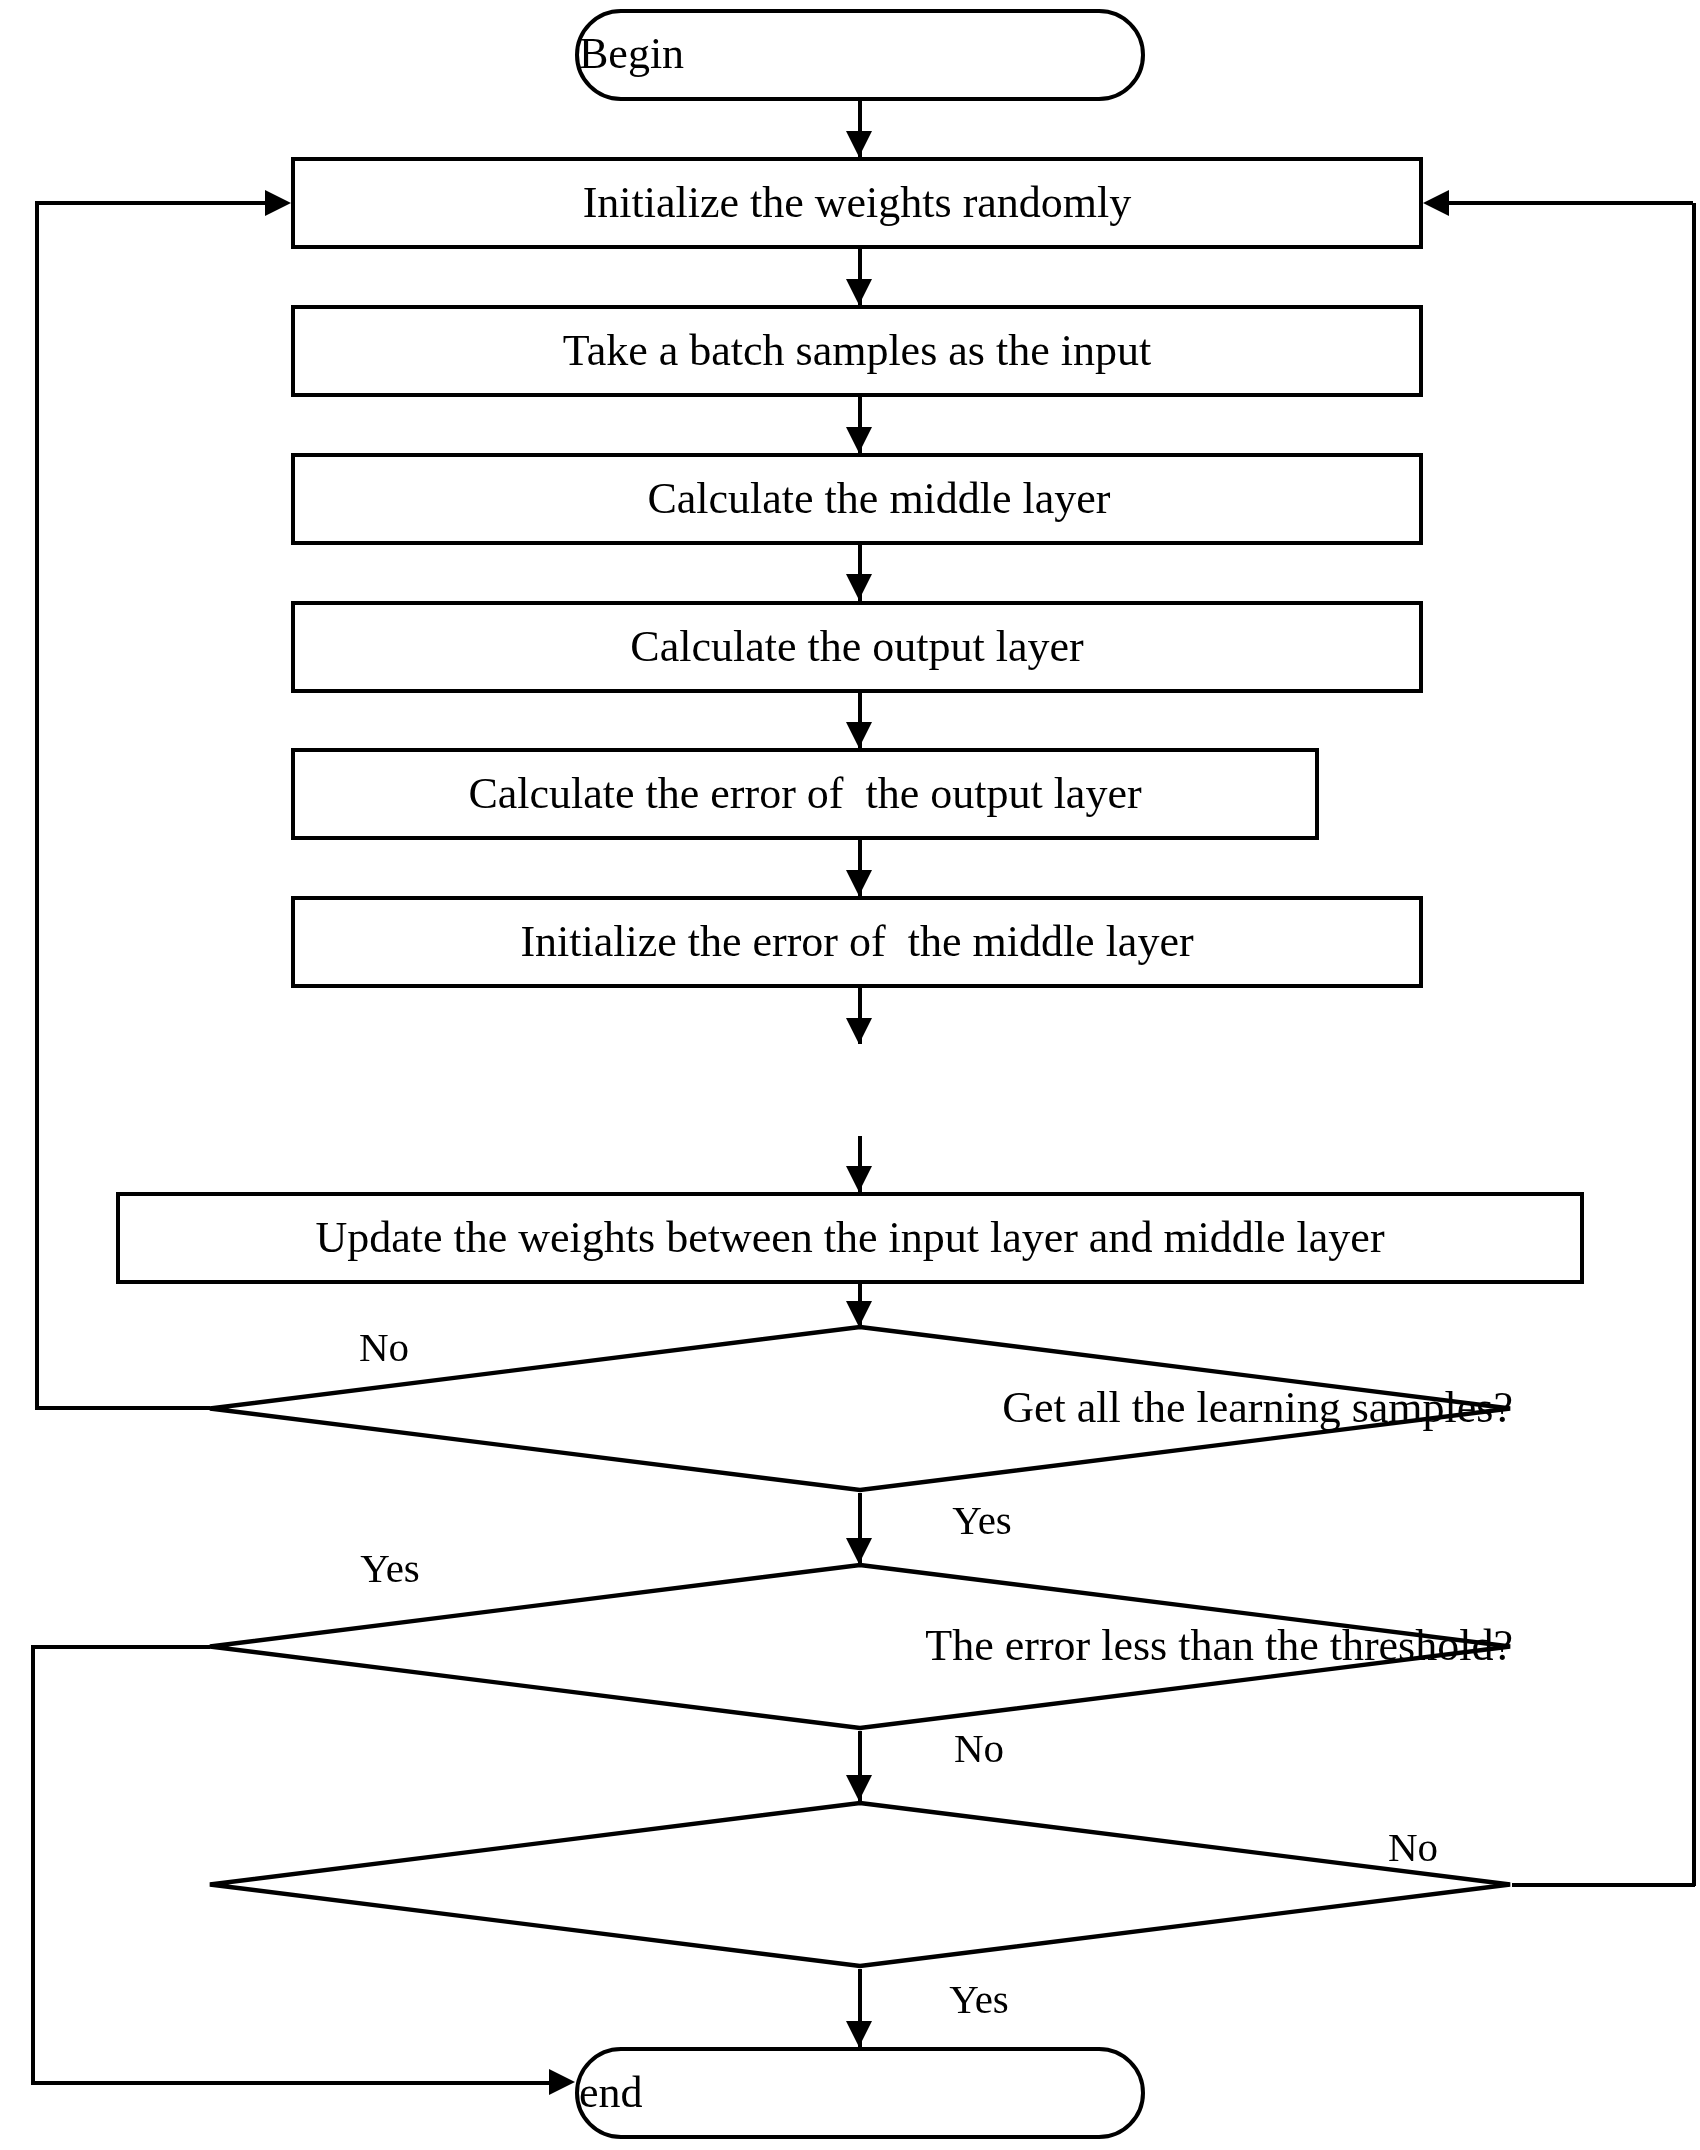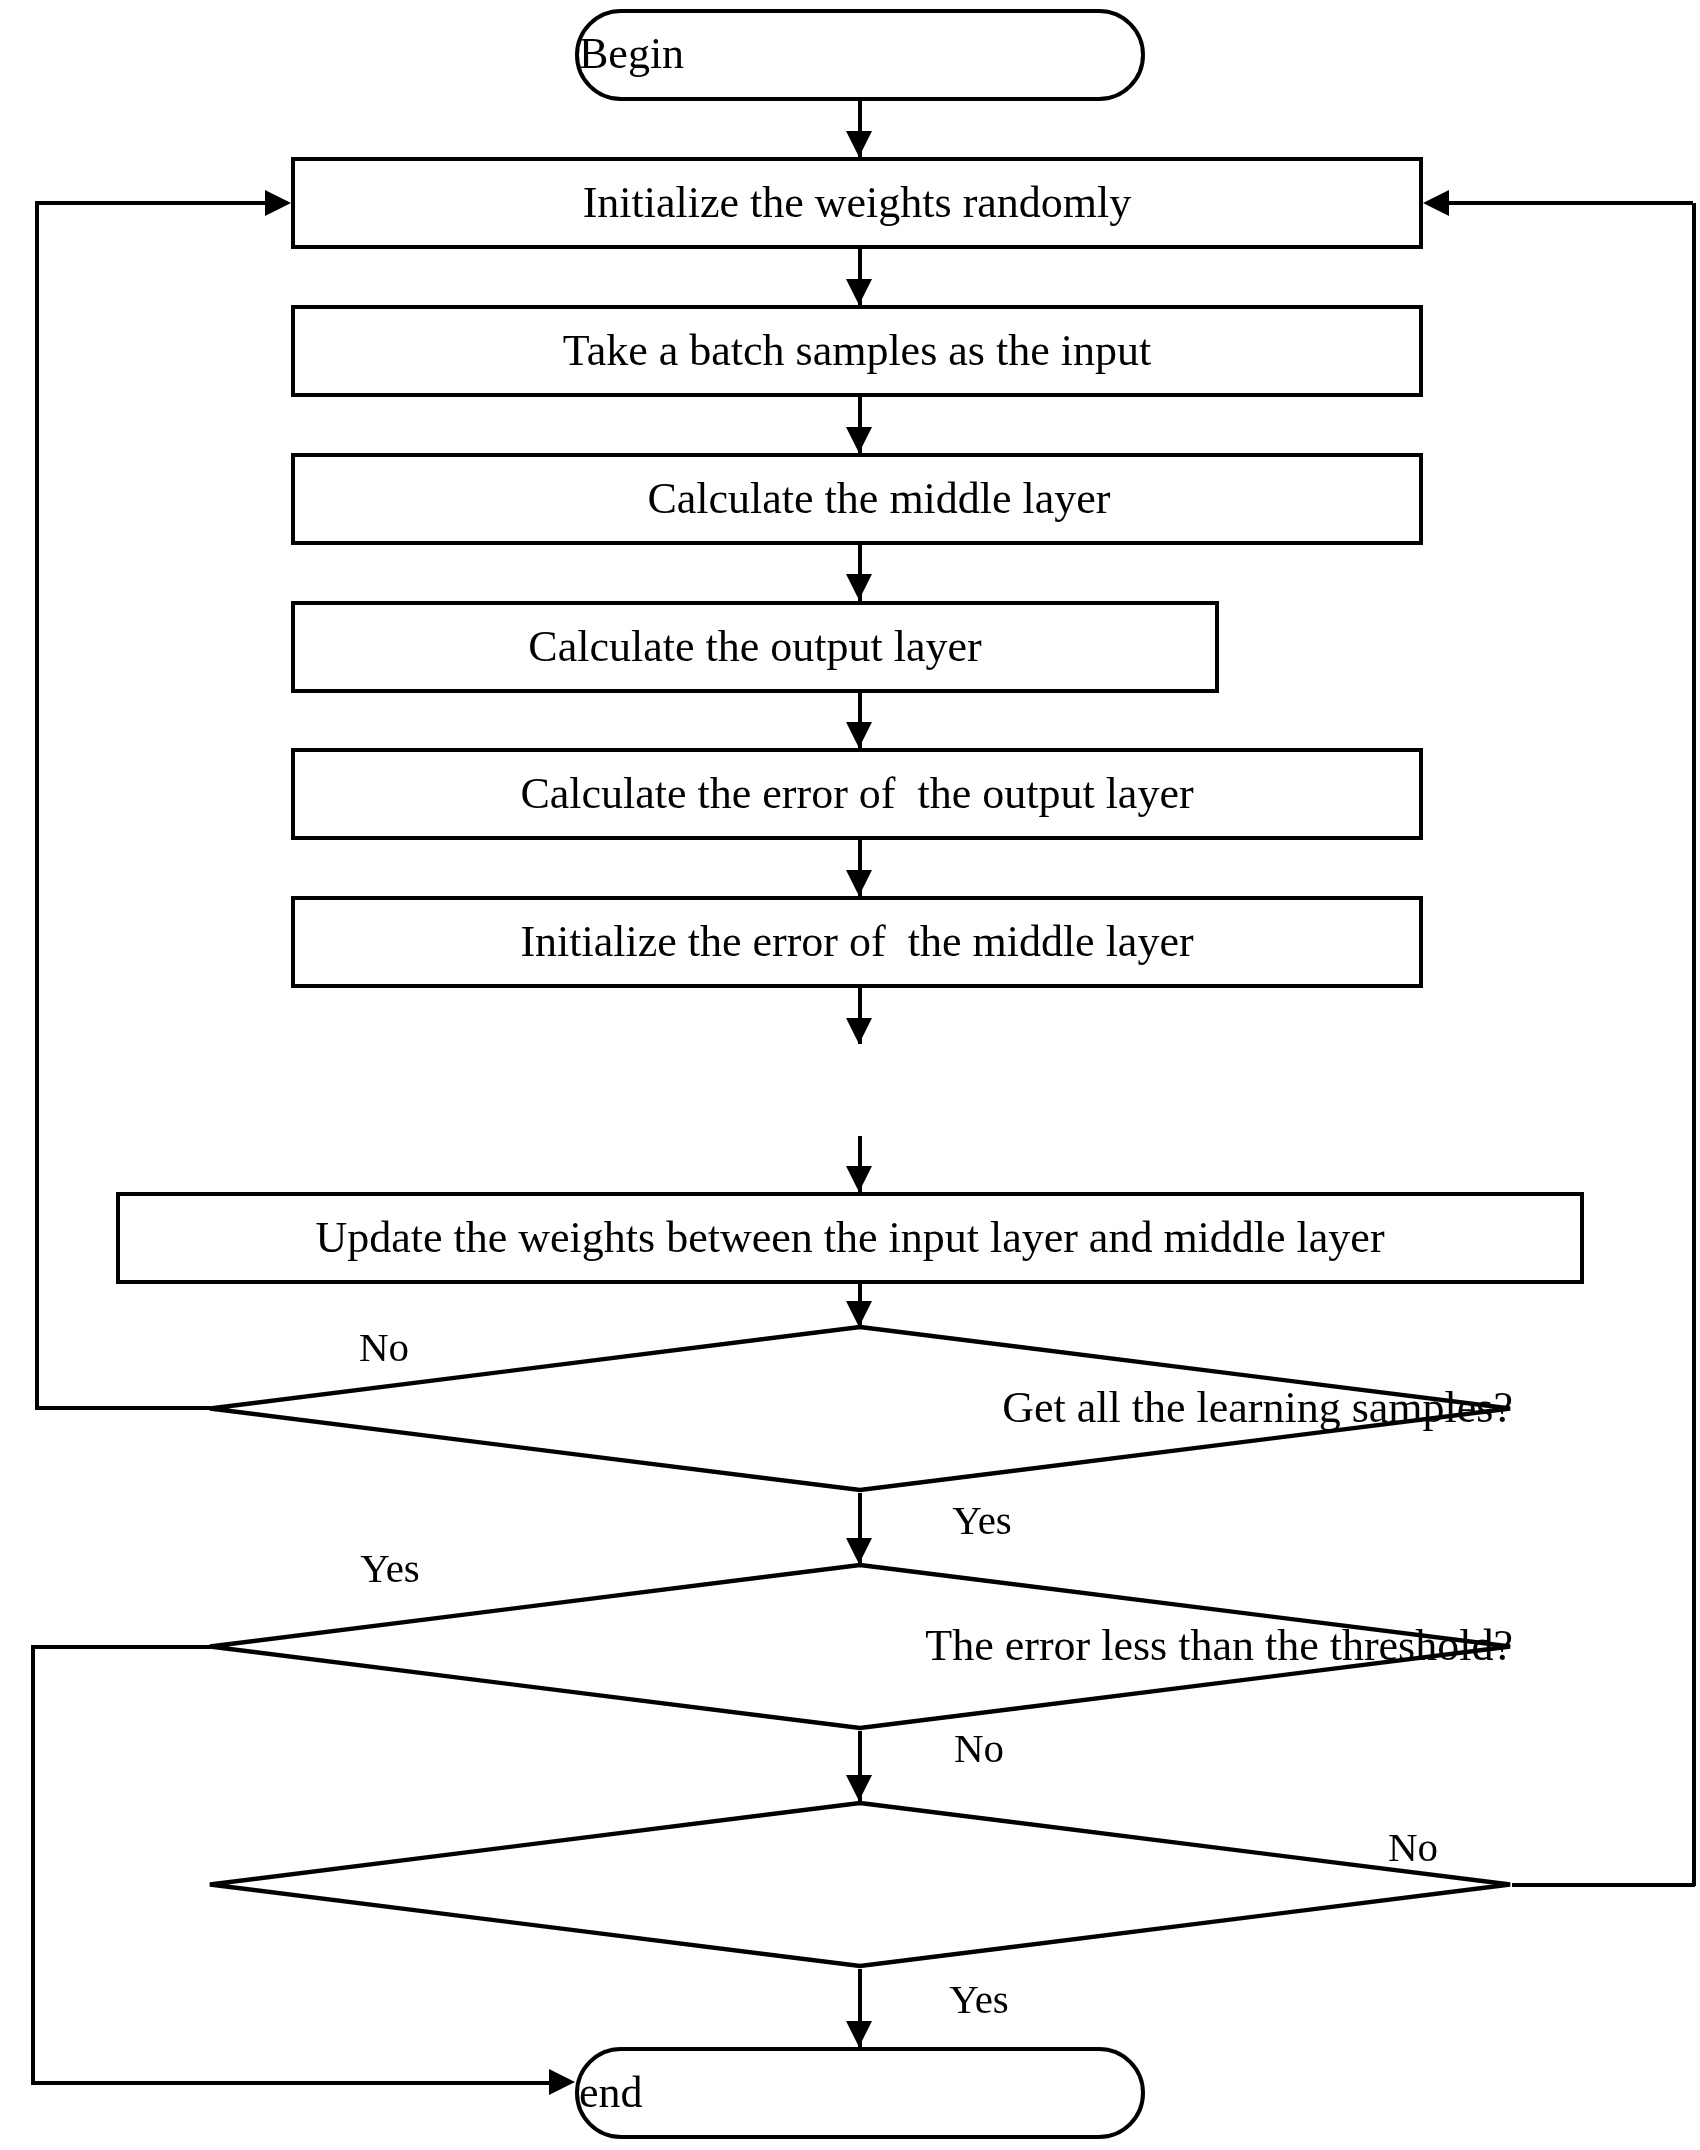--- a/index.html
+++ b/index.html
@@ -97,25 +97,25 @@
   </div>
 
   <div class="process" style="left:291px;top:305px;width:1132px;height:92px;">
     <span class="node-label">Take a batch samples as the input</span>
   </div>
 
   <div class="process" style="left:291px;top:453px;width:1132px;height:92px;padding-left:44px;">
     <span class="node-label">Calculate the middle layer</span>
   </div>
 
-  <div class="process" style="left:291px;top:601px;width:928px;height:92px;justify-content:center;">
+  <div class="process" style="left:291px;top:601px;width:1132px;height:92px;justify-content:center;">
     <span class="node-label">Calculate the output layer</span>
   </div>
 
-  <div class="process" style="left:291px;top:748px;width:1132px;height:92px;">
+  <div class="process" style="left:291px;top:748px;width:1028px;height:92px;">
     <span class="node-label">Calculate the error of  the output layer</span>
   </div>
 
   <div class="process" style="left:291px;top:896px;width:1132px;height:92px;">
     <span class="node-label">Initialize the error of  the middle layer</span>
   </div>
 
 
   <div class="process" style="left:116px;top:1192px;width:1468px;height:92px;">
     <span class="node-label">Update the weights between the input layer and middle layer</span>

